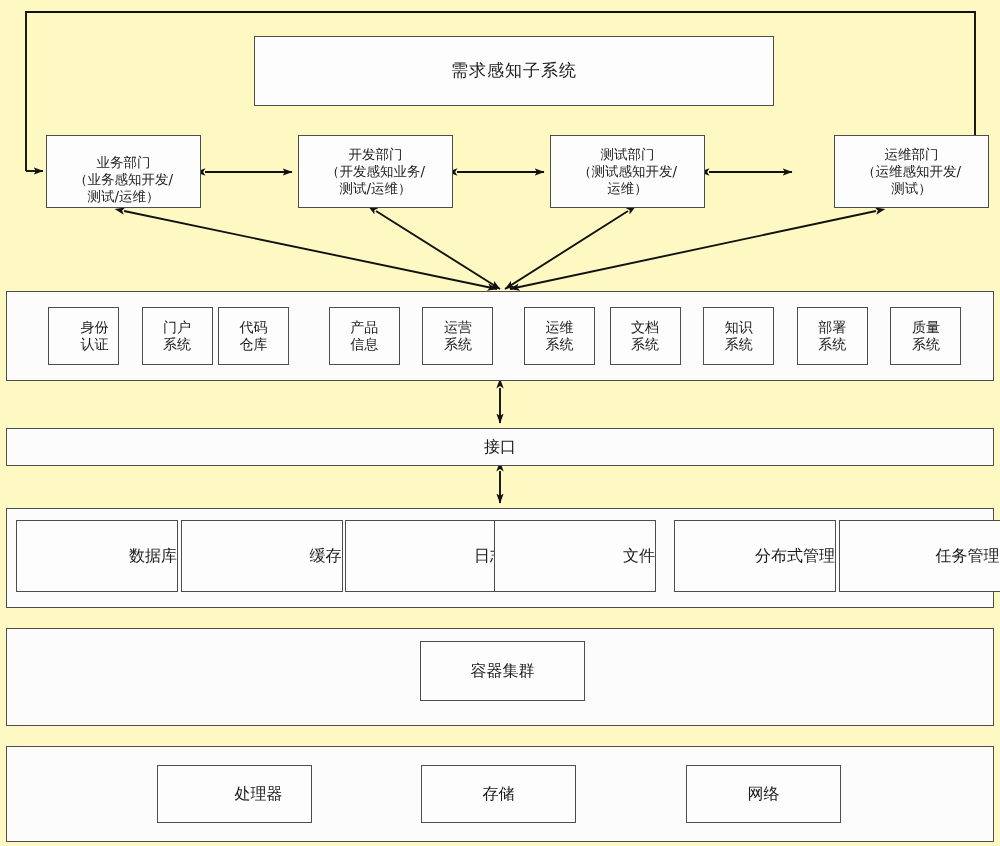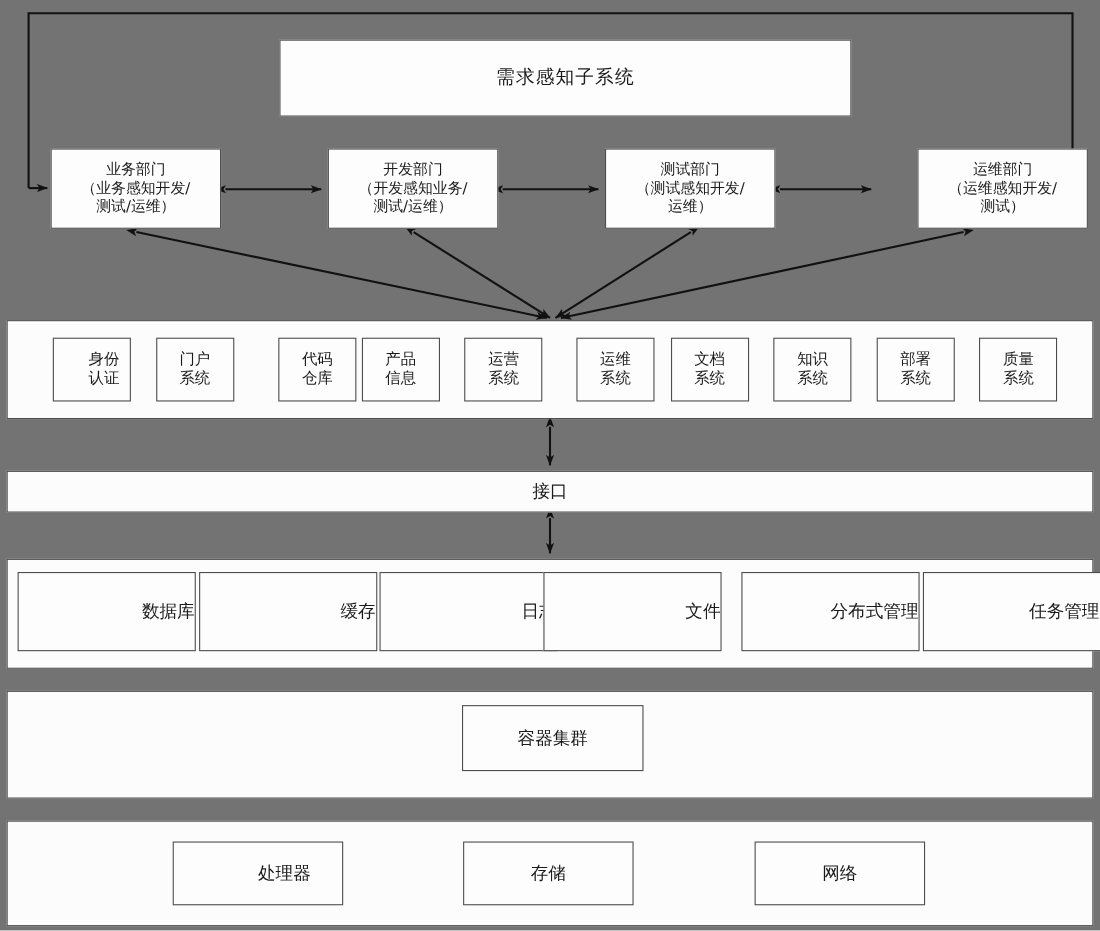--- a/index.html
+++ b/index.html
@@ -8,21 +8,21 @@
     background: #ffffff;
   }
   body {
     font-family: "DejaVu Sans", "Liberation Sans", sans-serif;
     color: #1a1a1a;
   }
   #canvas {
     position: relative;
     width: 1000px;
     height: 846px;
-    background: #737373;
+    background: #fef9c3;
     overflow: hidden;
   }
   .svg-layer {
     position: absolute;
     left: 0;
     top: 0;
     width: 1000px;
     height: 846px;
     pointer-events: none;
   }
@@ -54,21 +54,21 @@
     letter-spacing: 1px;
   }
   
   .dept-box {
     width: 155px;
     height: 73px;
     top: 135px;
     font-size: 13.5px;
     padding: 2px 3px;
   }
-  #dept-box-0 { left: 46px; }
+  #dept-box-0 { left: 46px; align-items: flex-end; }
   #dept-box-1 { left: 298px; }
   #dept-box-2 { left: 550px; }
   #dept-box-3 { left: 798px; margin-left: 36px; }
   
   #systems-band {
     left: 6px; top: 291px; width: 988px; height: 90px;
   }
   .system-box {
     top: 307px;
     width: 71px;
@@ -181,21 +181,21 @@
   <div class="layer-band" id="systems-band"></div>
   <div id="systems-items">
       <div class="box system-box" style="left: 48px; padding-left: 22px;">
         <span class="label">身份
 认证</span>
       </div>
       <div class="box system-box" style="left: 141.6px;">
         <span class="label">门户
 系统</span>
       </div>
-      <div class="box system-box" style="left: 253px;">
+      <div class="box system-box" style="left: 218px;">
         <span class="label">代码
 仓库</span>
       </div>
       <div class="box system-box" style="left: 328.8px;">
         <span class="label">产品
 信息</span>
       </div>
       <div class="box system-box" style="left: 422.4px;">
         <span class="label">运营
 系统</span>

